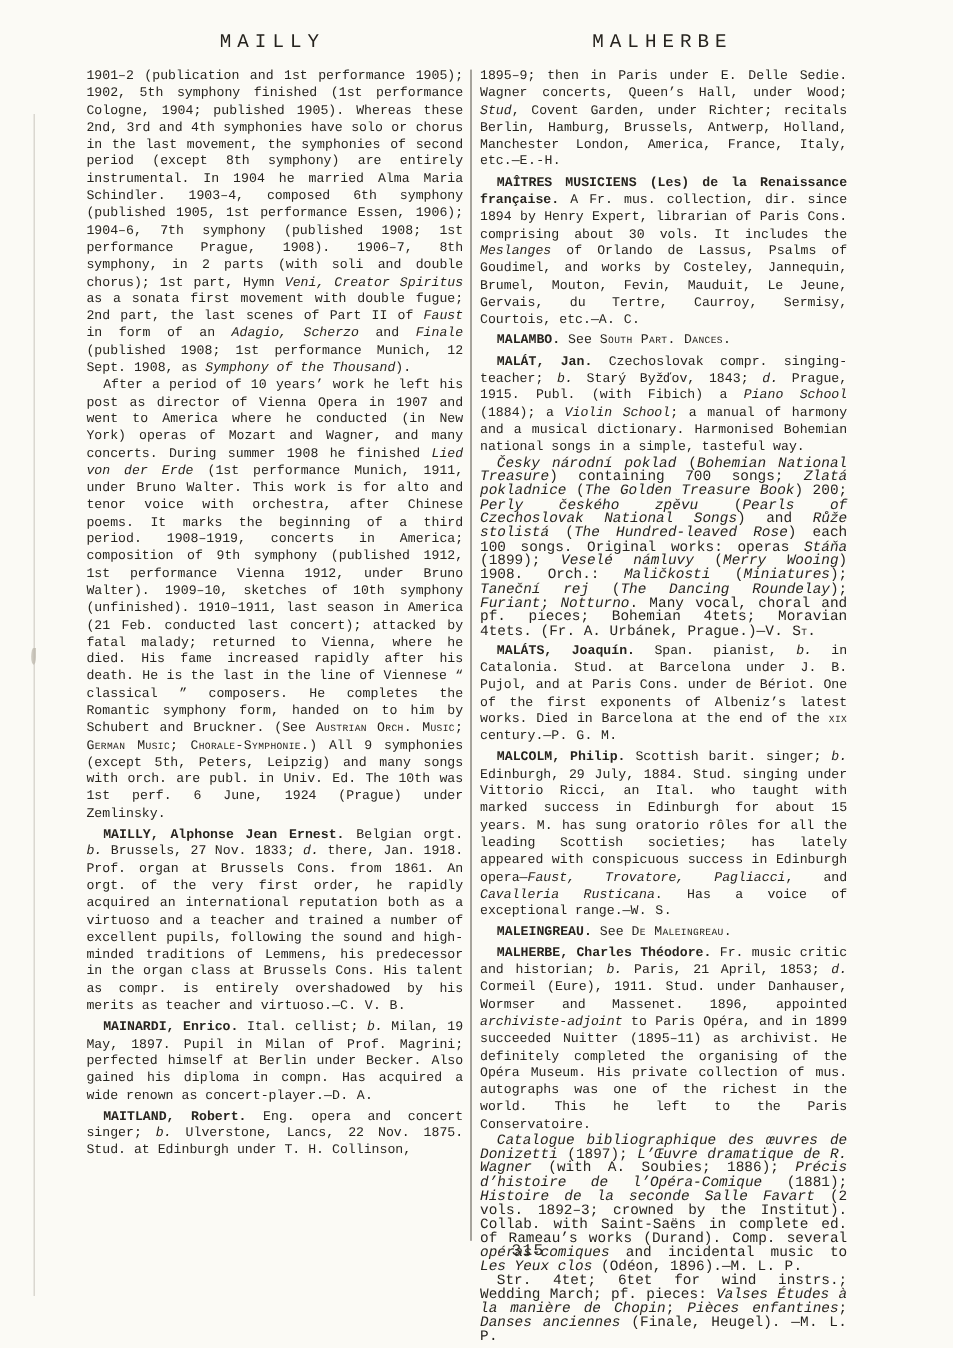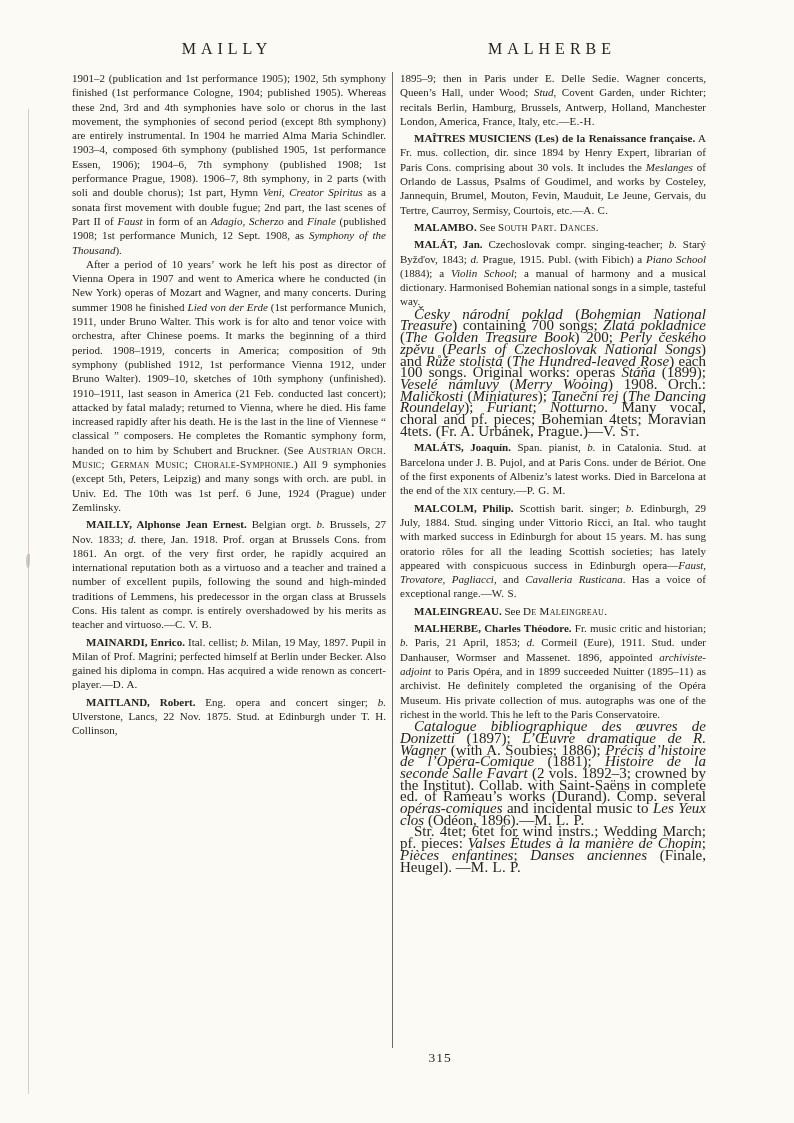--- a/index.html
+++ b/index.html
@@ -9,22 +9,21 @@
     height: 1123px;
     overflow: hidden;
     background: #fbfaf5;
   }
   .page {
     position: relative;
     width: 794px;
     height: 853px;
     background: #fbfaf5;
     color: #27241f;
-    font-family: Liberation Serif, serif;
-    margin-top: 14px;
+    font-family: Liberation Mono, monospace;
   }
   
   .running-heads { position: absolute; top: 26px; left: 0; width: 794px; height: 24px; }
   .head {
     position: absolute;
     font-size: 16px;
     letter-spacing: 5px;
     color: #26231e;
     text-align: center;
   }
@@ -55,21 +54,21 @@
     height: 976px;
     background: #6e6a63;
   }
   p.para {
     margin: 0;
     font-size: 11px;
     line-height: 14.3px;
   }
   p.para.gap { margin-top: 3px; }
   p.para.indent { text-indent: 14px; }
-  p.para.small { font-size: 15px; line-height: 11.7px; }
+  p.para.small { font-size: 12px; line-height: 11.7px; }
   span.i  { font-style: italic; }
   span.b  { font-weight: bold; }
   span.sc { font-variant: small-caps; letter-spacing: 0.3px; }
   .page-number {
     position: absolute;
     top: 1036px;
     left: 0;
     width: 794px;
     text-align: center;
     font-size: 13.5px;

